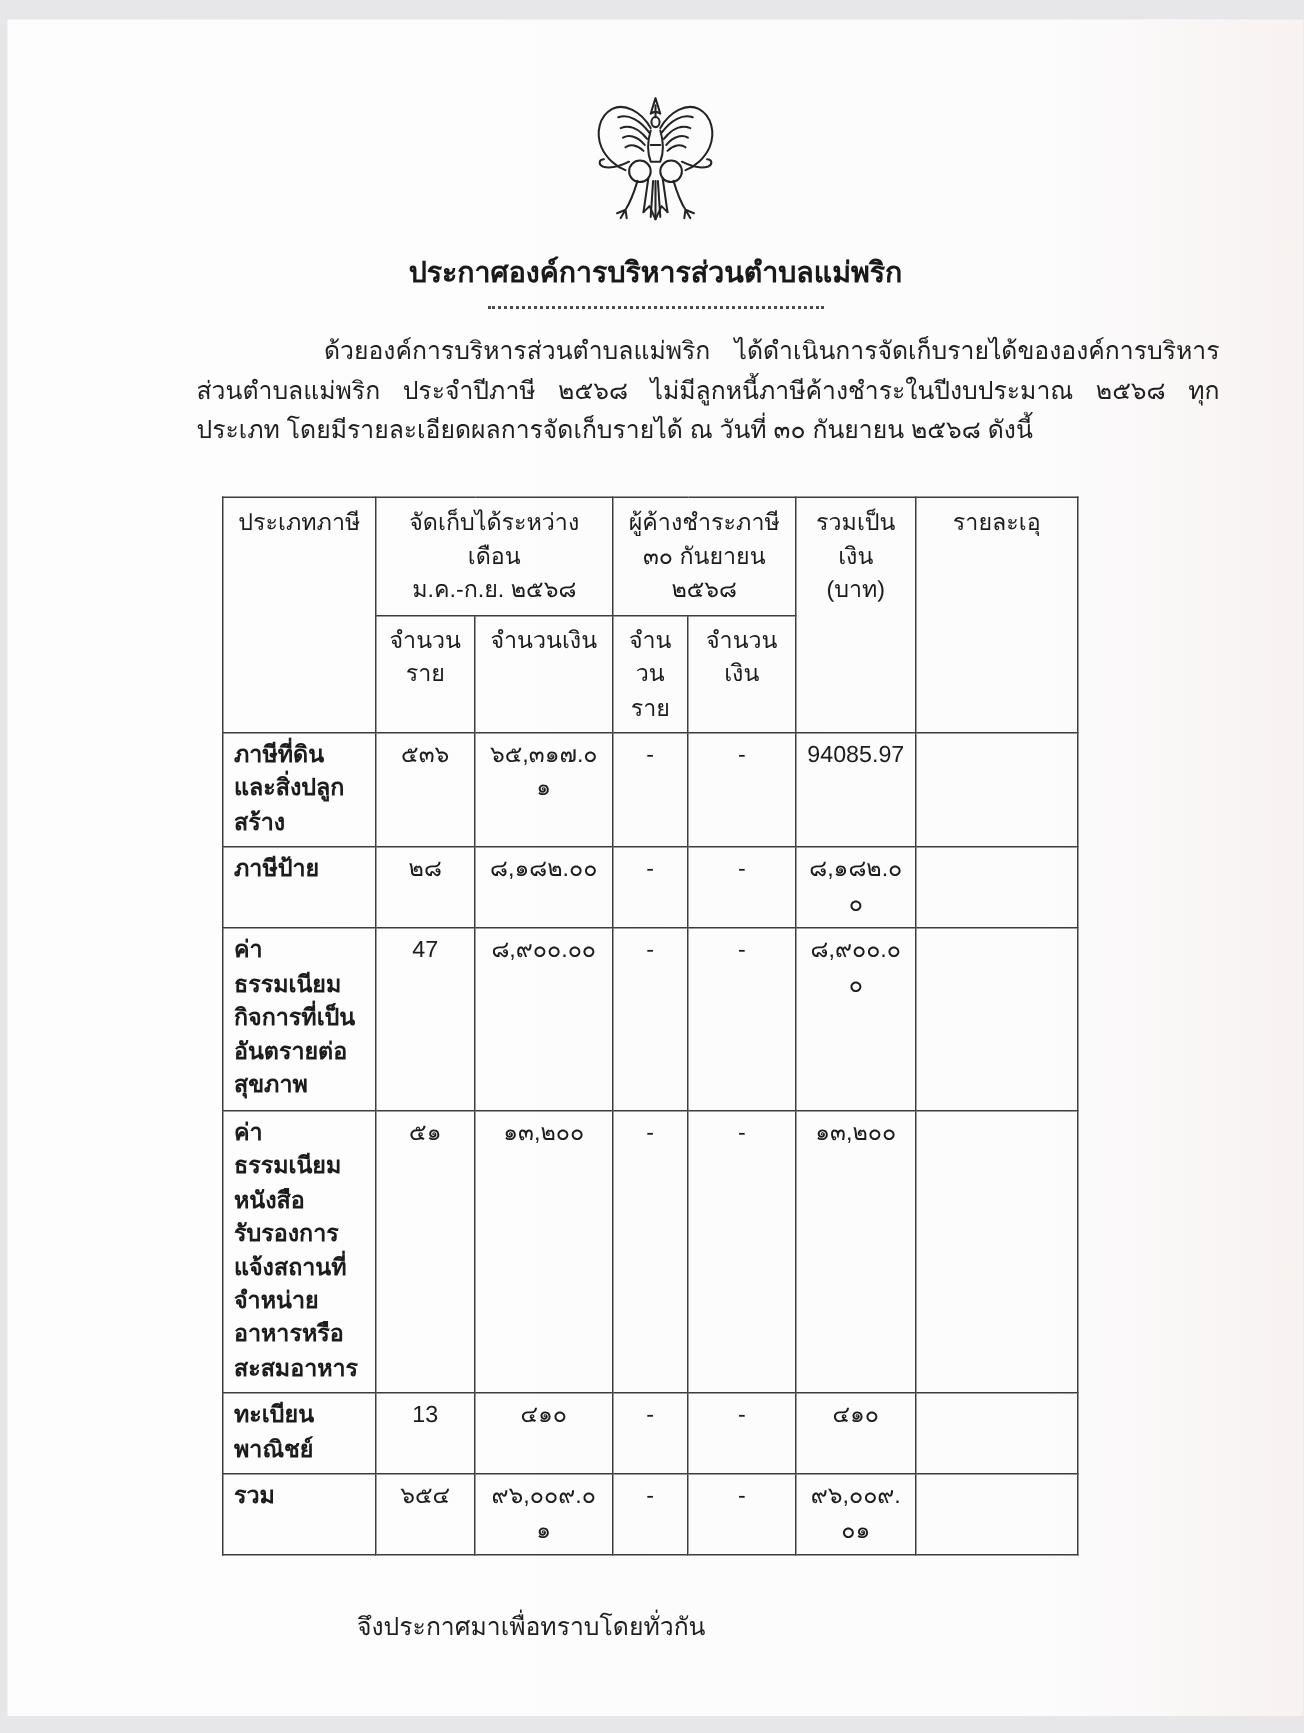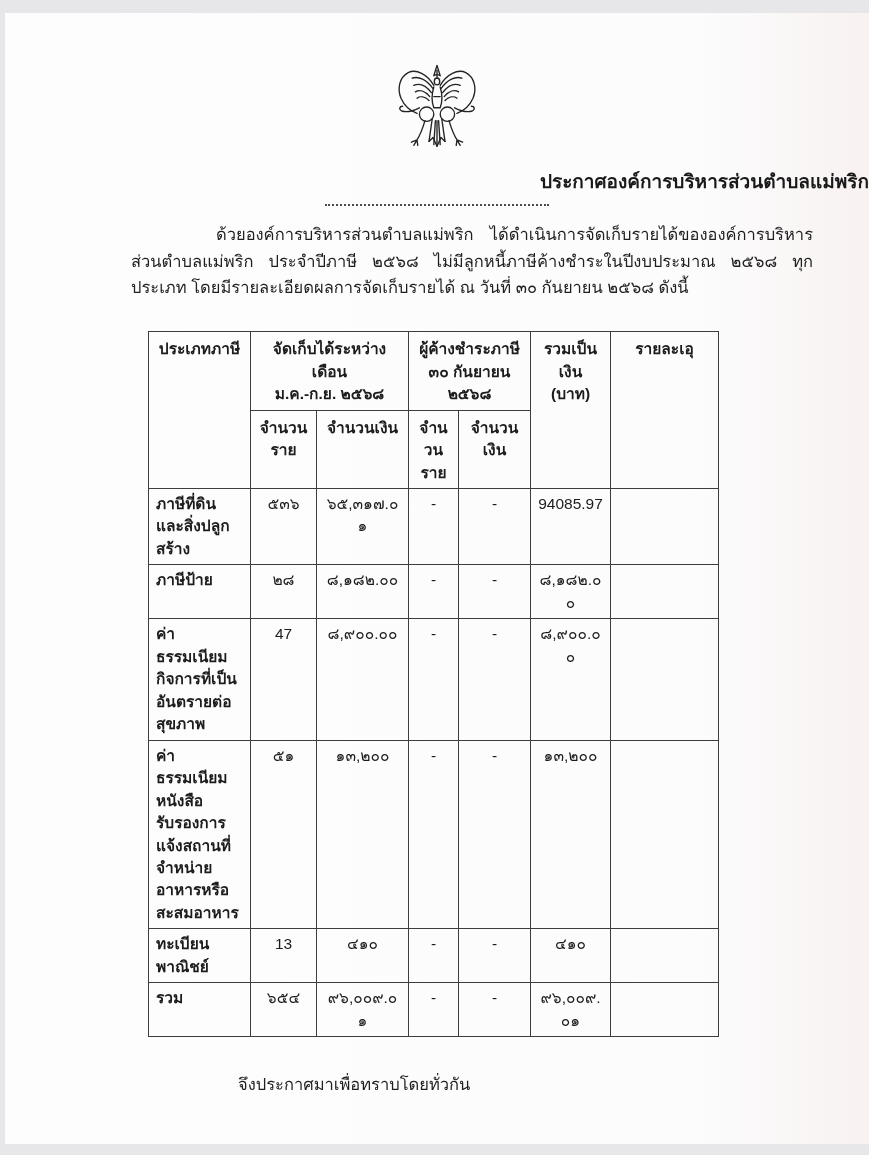--- a/index.html
+++ b/index.html
@@ -7,37 +7,37 @@
     width:869px;height:1155px;overflow:hidden;position:relative;
     background:#e7e7ea;
     font-family:"Liberation Sans",sans-serif;
     color:#1f1f1f;
   }
   .paper{
     position:absolute;left:5px;right:0;top:13px;bottom:11px;
     background:linear-gradient(90deg,#fdfdfe 0%,#fcfcfd 80%,#f8f2f1 100%);
   }
   .emblem-wrap{width:100%;text-align:center;margin-top:44px;height:102px;}
-  .title-line{ text-align:right;font-size:19px;font-weight:700;color:#191919;}
+  .title-line{ text-align:center;font-size:19px;font-weight:700;color:#191919;}
   .title-1{margin-top:7px;}
   .title-2{margin-top:3px;word-spacing:5px;}
   .dotted-sep{width:224px;height:0;margin:8px auto 0;border-bottom:2px dotted #4c4c4c;}
   .body-par{
     margin:15px 56px 0 126px;
     font-size:16.5px;line-height:1.62;text-align:justify;text-indent:85px;
   }
   table.tax{
     margin:30px 0 0 143px;width:570px;border-collapse:collapse;
     font-size:15.5px;line-height:1.45;table-layout:fixed;color:#1c1c1c;
   }
   table.tax th,table.tax td{
     border:1px solid #3d3d3d;padding:4px 7px;vertical-align:top;
     overflow-wrap:anywhere;
   }
-  table.tax th{font-weight:700;text-align:center;padding-top:6px;}
+  table.tax th{font-weight:400;text-align:center;padding-top:6px;}
   td.c-type{font-weight:700;text-align:justify;}
   td.c-num{text-align:center;}
   td.c-dash{text-align:center;}
   .closing{margin:34px 0 0 233px;font-size:16.5px;}
 </style>
 </head>
 <body>
 
 <div class="paper">
 

